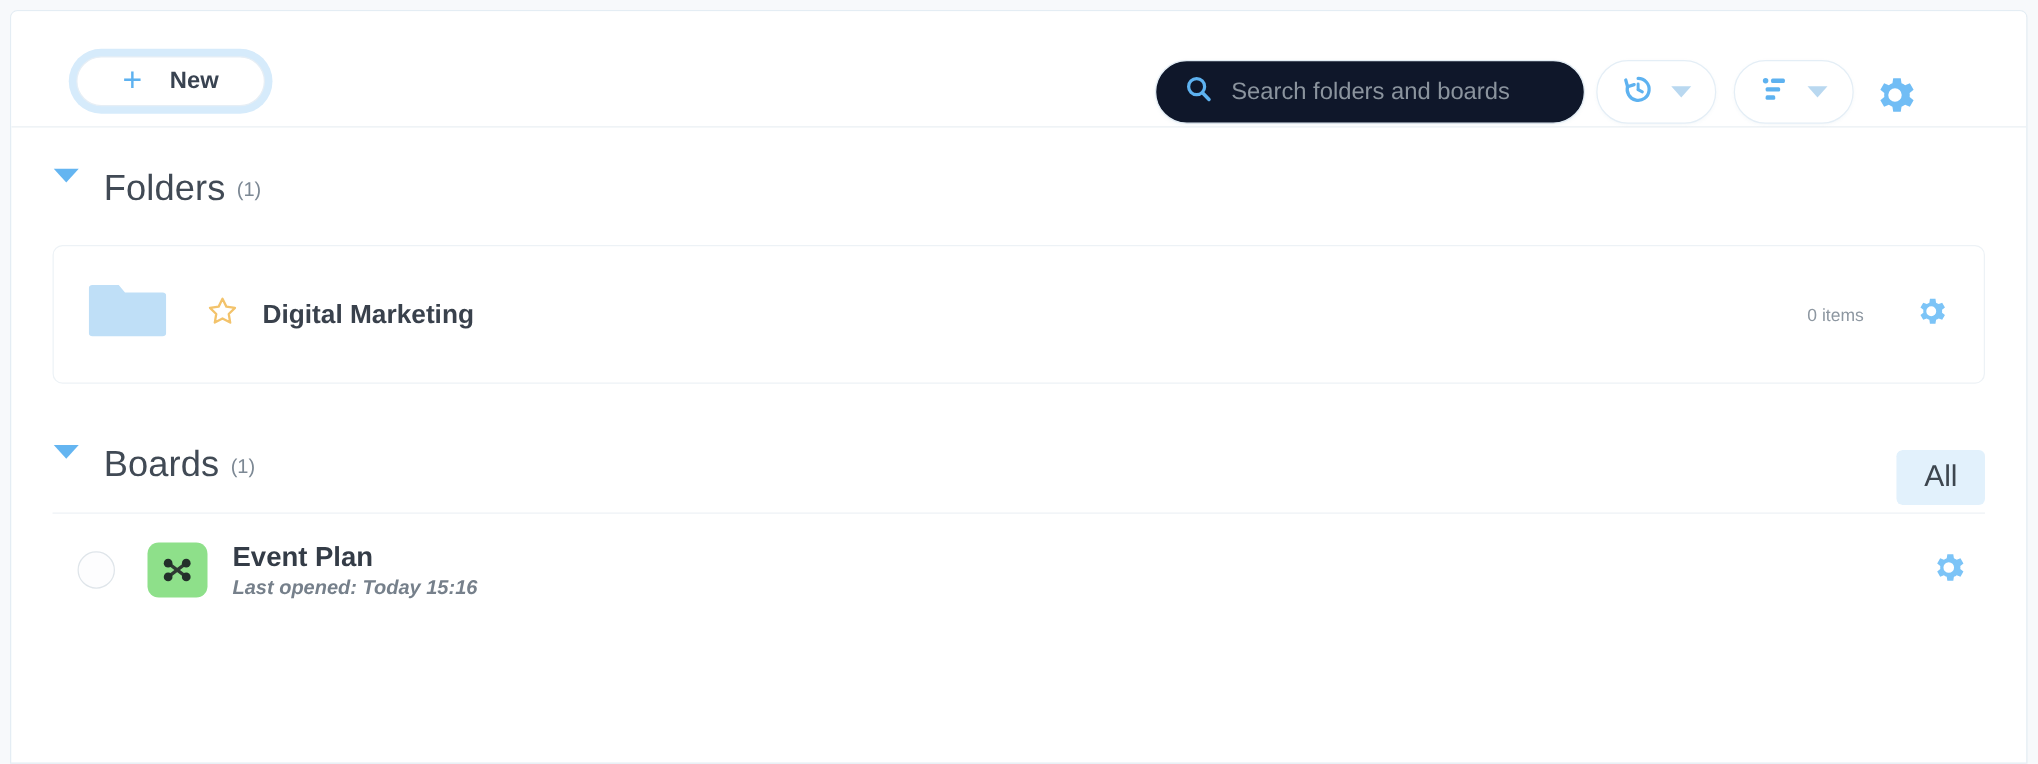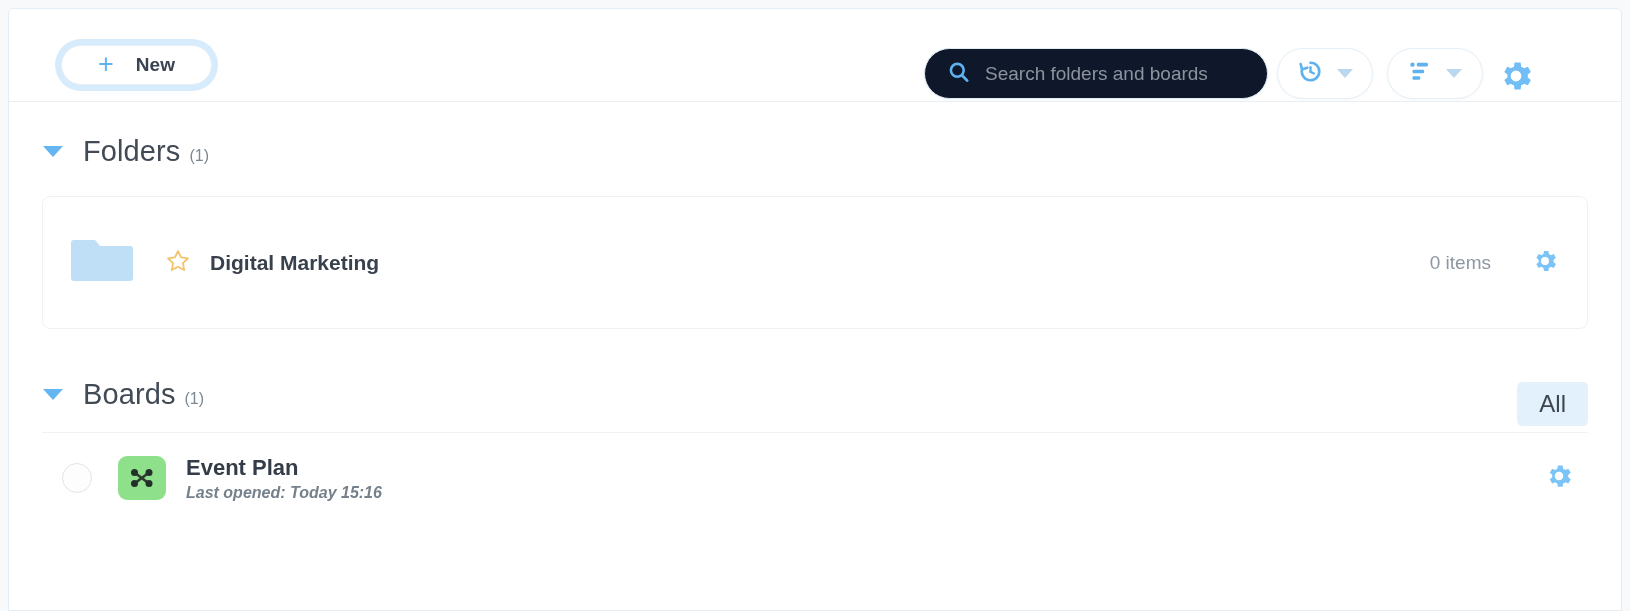--- a/index.html
+++ b/index.html
@@ -109,21 +109,21 @@
 
   .gear-top {
     position: absolute;
     left: 1488px; top: 48px;
     cursor: pointer;
   }
 
   
   .section-head {
     display: flex;
-    align-items: center;
+    align-items: flex-start;
     gap: 0;
     position: relative;
   }
   .caret-section {
     width: 0; height: 0;
     border-left: 10px solid transparent;
     border-right: 10px solid transparent;
     border-top: 11px solid #64b5f1;
     margin-left: 34px;
     margin-right: 20px;
@@ -142,40 +142,40 @@
     margin-top: 9px;
   }
 
   #folders-head { margin-top: 33px; }
   #boards-head  { margin-top: 49px; }
 
   
   .folder-card {
     position: relative;
     margin: 28px 33px 0 33px;
-    height: 133px;
+    height: 111px;
     border: 1px solid #edf2f6;
     border-radius: 8px;
     background: #fff;
     display: flex;
     align-items: center;
   }
   .folder-icon { margin-left: 28px; }
   .star-icon { margin-left: 32px; cursor: pointer; }
   .folder-name {
     margin-left: 19px;
     font-size: 21px;
     font-weight: 700;
     color: #39414c;
     cursor: pointer;
   }
   .folder-items {
     position: absolute;
     right: 96px;
-    font-size: 19px;
+    font-size: 14px;
     color: #8d97a1;
   }
   .folder-gear {
     position: absolute;
     right: 28px;
     cursor: pointer;
   }
 
   
   .tabs {

